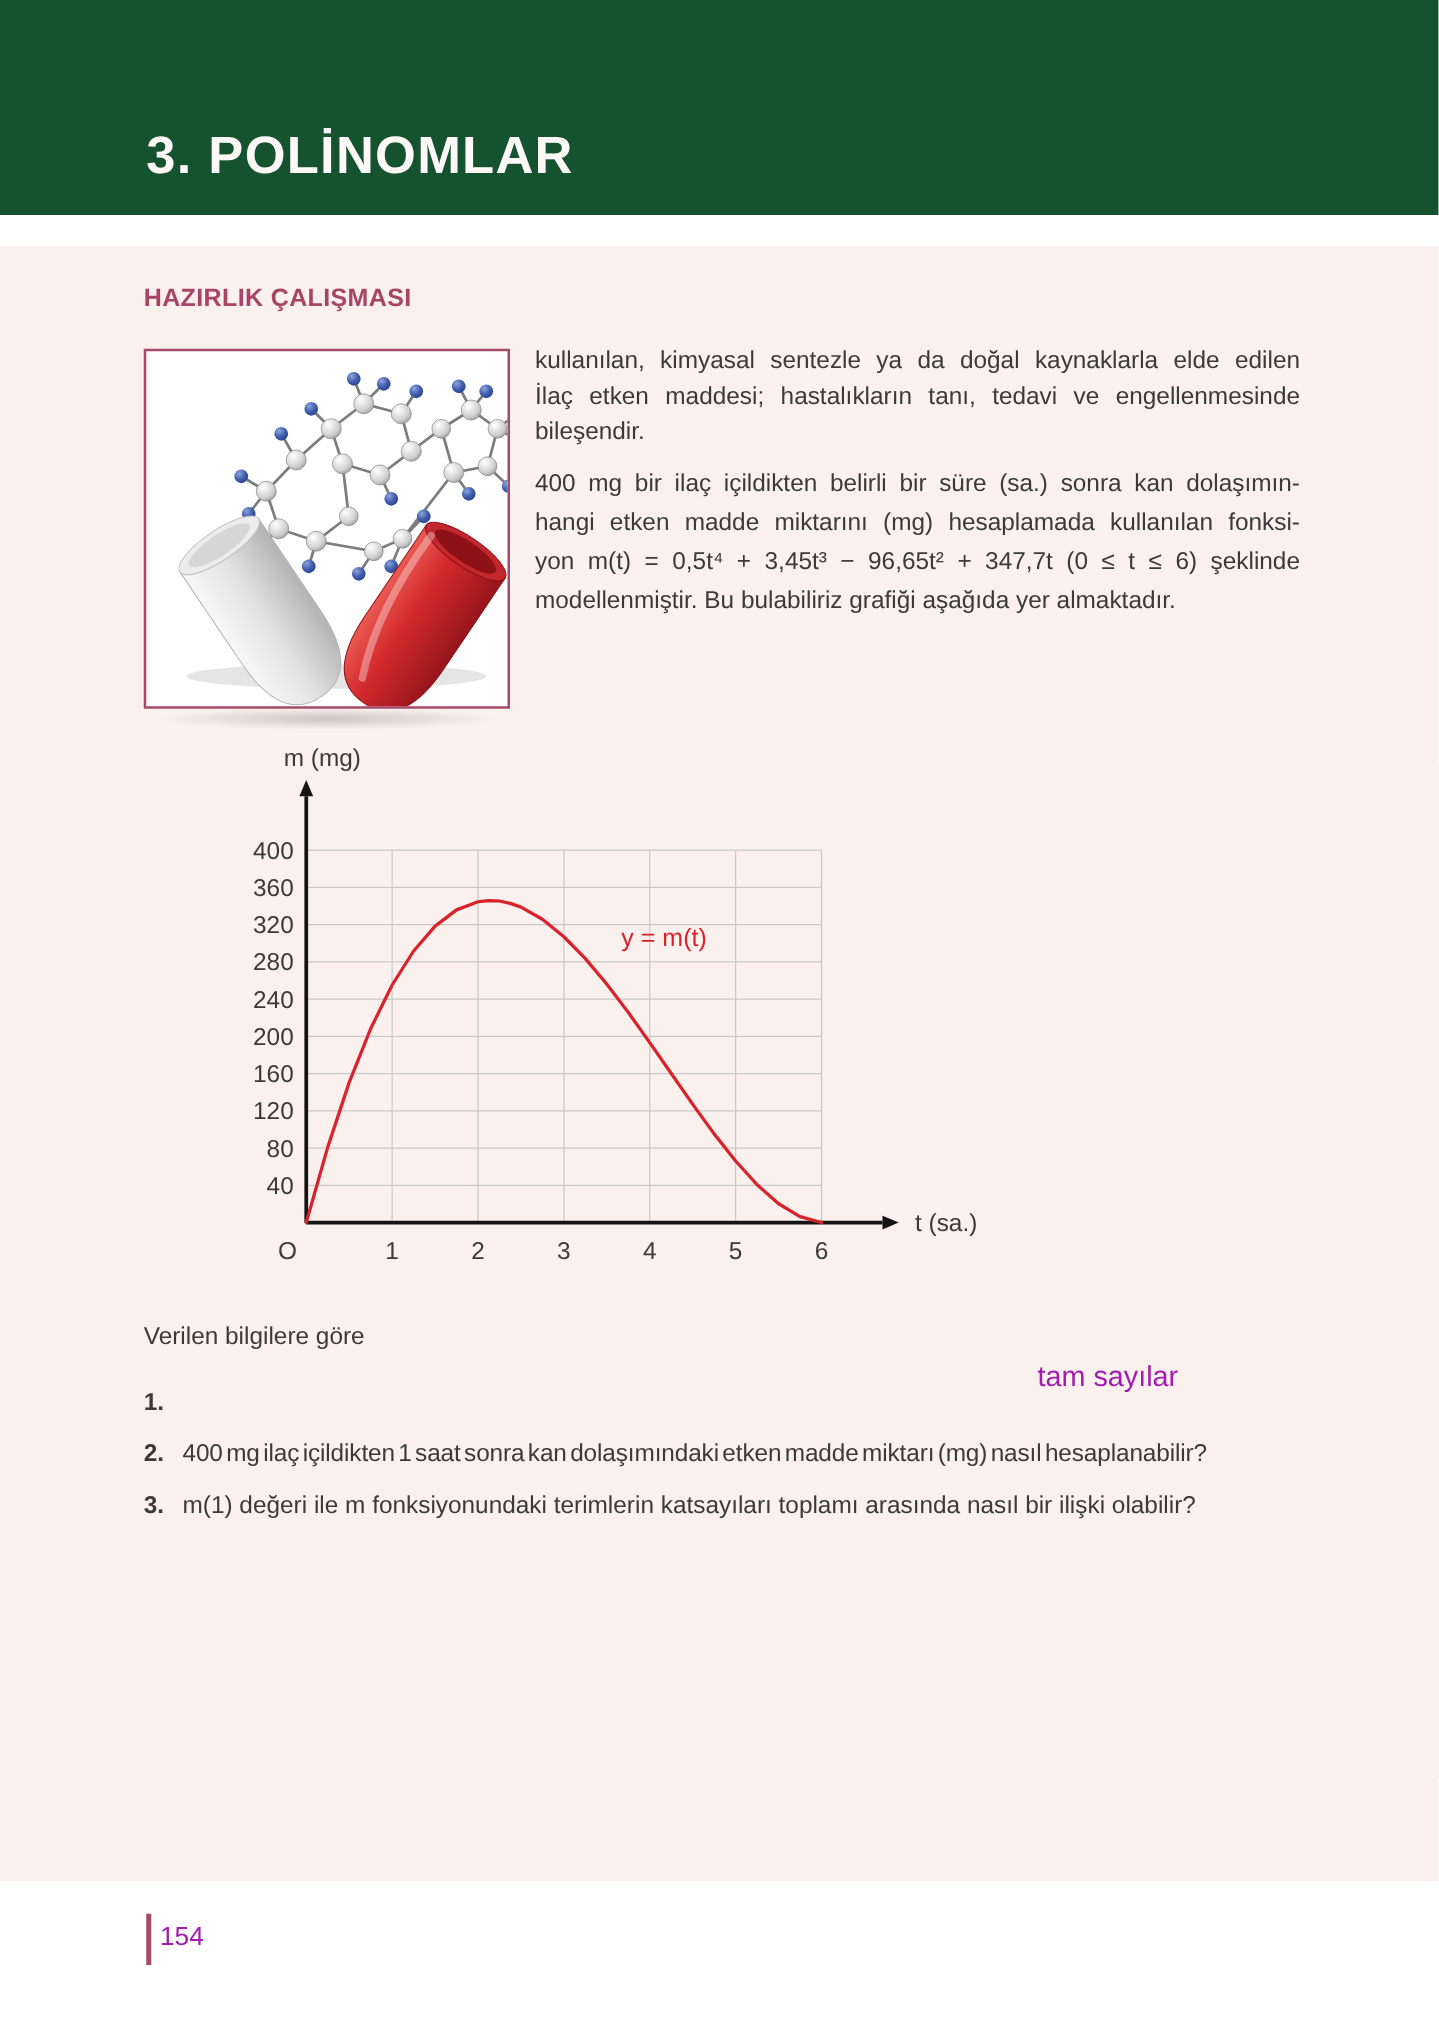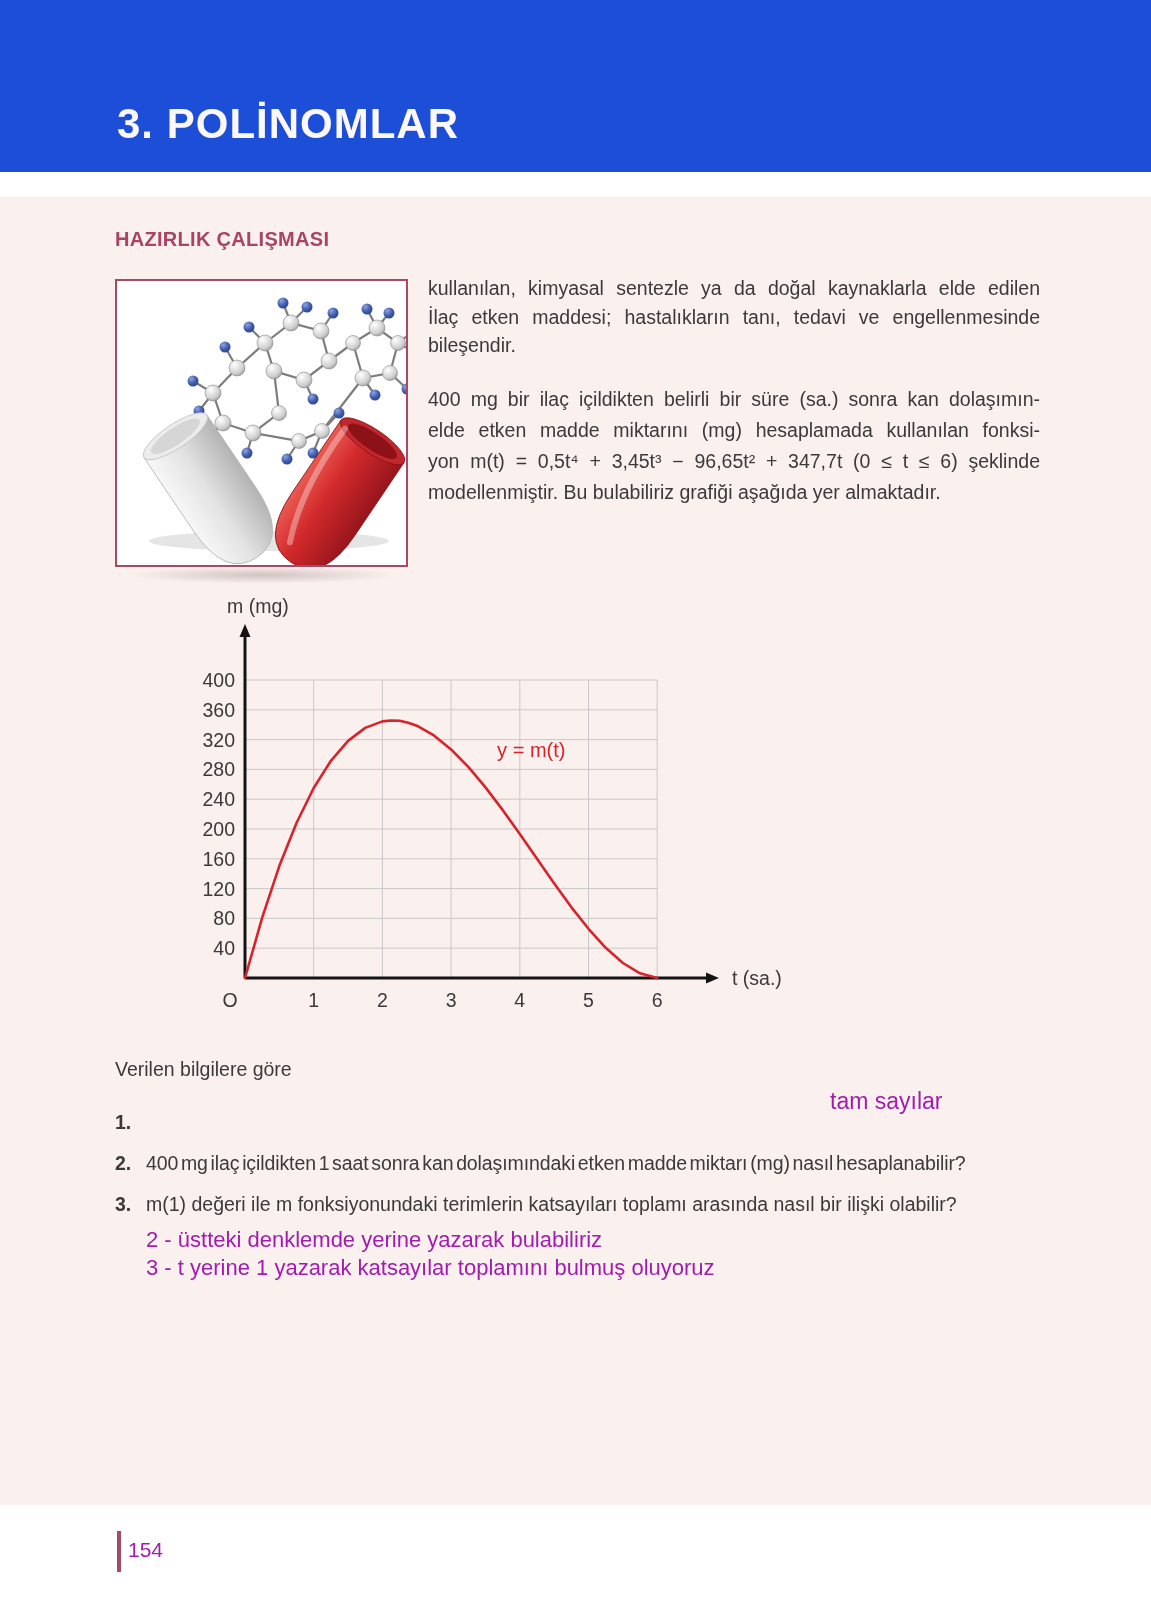--- a/index.html
+++ b/index.html
@@ -1,35 +1,35 @@
 <!DOCTYPE html>
 <html><head>
 <meta charset="utf-8">
 <style>
   html,body{margin:0;padding:0;background:#ffffff;}
   #page{
     position:relative;width:1151px;height:1624px;background:#ffffff;overflow:hidden;
     font-family:"Liberation Sans","DejaVu Sans",sans-serif;color:#3a3a3a;
   }
   
-  .band{position:absolute;left:0;top:0;width:1151px;height:172px;background:#1d4ed8;}
+  .band{position:absolute;left:0;top:0;width:1151px;height:172px;background:#14532d;}
   .band h1{position:absolute;left:117px;top:100px;margin:0;font-size:42px;font-weight:700;color:#fdf8f8;letter-spacing:1px;}
   
   .sheet{position:absolute;left:0;top:197px;width:1151px;height:1308px;background:#faf0ee;}
   .section-heading{position:absolute;left:115px;top:228px;font-size:20px;font-weight:700;color:#a84465;letter-spacing:.3px;}
   
   .frame{position:absolute;left:115px;top:279px;width:289px;height:284px;background:#ffffff;border:2px solid #a54a68;}
   .frame svg{display:block;}
   .frame-shadow{position:absolute;left:122px;top:566px;width:280px;height:18px;
     background:radial-gradient(ellipse at center, rgba(60,40,45,.22) 0%, rgba(60,40,45,0) 68%);}
   
   .intro{position:absolute;left:428px;top:274px;width:612px;font-size:19.5px;color:#3a3a3a;}
   .intro .p1 div{line-height:28.5px;}
   .intro .p2 div{line-height:31px;}
-  .intro .p2{margin-top:24px;}
+  .intro .p2{margin-top:12px;}
   .jline{text-align:justify;text-align-last:justify;}
   
   .chart{position:absolute;left:170px;top:575px;width:660px;height:450px;}
   .chart .grid{stroke:#c9c9c9;stroke-width:1;}
   .chart .axis{stroke:#141414;stroke-width:3;}
   .chart .axisfill{fill:#141414;}
   .chart text{font-family:"Liberation Sans","DejaVu Sans",sans-serif;font-size:19.5px;fill:#3a3a3a;}
   .chart .yt{text-anchor:end;}
   .chart .xt{text-anchor:middle;}
   .chart .curve{fill:none;stroke-width:2.6;stroke-linejoin:round;stroke-linecap:round;}
@@ -155,21 +155,21 @@
   <div class="frame-shadow"></div>
 
   <div class="intro">
     <div class="p1">
       <div class="jline">kullanılan, kimyasal sentezle ya da doğal kaynaklarla elde edilen</div>
       <div class="jline">İlaç etken maddesi; hastalıkların tanı, tedavi ve engellenmesinde</div>
       <div>bileşendir.</div>
     </div>
     <div class="p2">
       <div class="jline">400 mg bir ilaç içildikten belirli bir süre (sa.) sonra kan dolaşımın-</div>
-      <div class="jline">elde etken madde miktarını (mg) hesaplamada kullanılan fonksi-</div>
+      <div class="jline">hangi etken madde miktarını (mg) hesaplamada kullanılan fonksi-</div>
       <div class="jline">yon m(t) = 0,5t⁴ + 3,45t³ − 96,65t² + 347,7t (0 ≤ t ≤ 6) şeklinde</div>
       <div>modellenmiştir. Bu bulabiliriz grafiği aşağıda yer almaktadır.</div>
     </div>
   </div>
 
   <div class="chart">
     <svg id="chart-svg" width="660" height="450" viewBox="0 0 660 450">
         <line x1="75" y1="373.2" x2="487.20000000000005" y2="373.2" class="grid"></line>
         <line x1="75" y1="343.4" x2="487.20000000000005" y2="343.4" class="grid"></line>
         <line x1="75" y1="313.6" x2="487.20000000000005" y2="313.6" class="grid"></line>
@@ -224,21 +224,17 @@
     <div class="qrow tight">
       <span class="qnum">2.</span>
       <span class="qtext">400 mg ilaç içildikten 1 saat sonra kan dolaşımındaki etken madde miktarı (mg) nasıl hesaplanabilir?</span>
     </div>
     <div class="qrow">
       <span class="qnum">3.</span>
       <span class="qtext">m(1) değeri ile m fonksiyonundaki terimlerin katsayıları toplamı arasında nasıl bir ilişki olabilir?</span>
     </div>
   </div>
 
-  <div class="answers hand">
-    <div>2 - üstteki denklemde yerine yazarak bulabiliriz</div>
-    <div>3 - t yerine 1 yazarak katsayılar toplamını bulmuş oluyoruz</div>
-  </div>
 
   <div class="footer-bar"></div>
   <div class="page-number">154</div>
 
 </div>
 
 </body></html>

